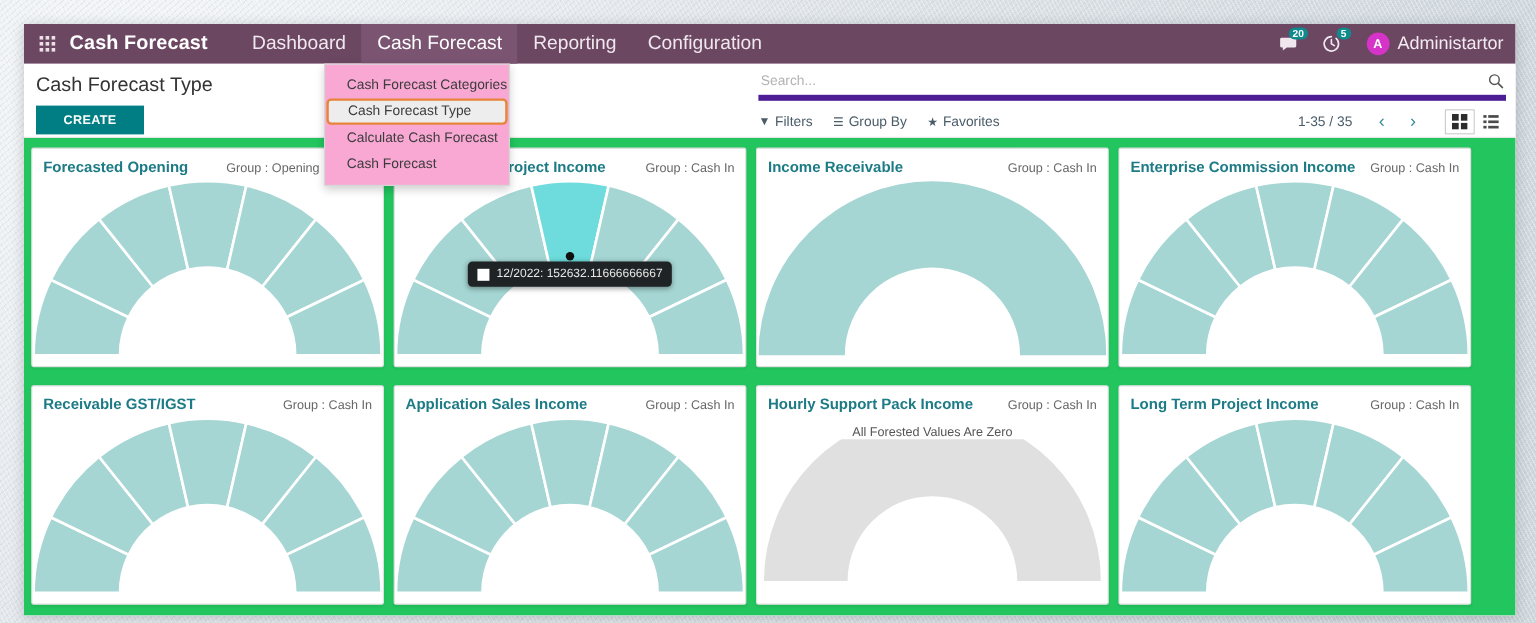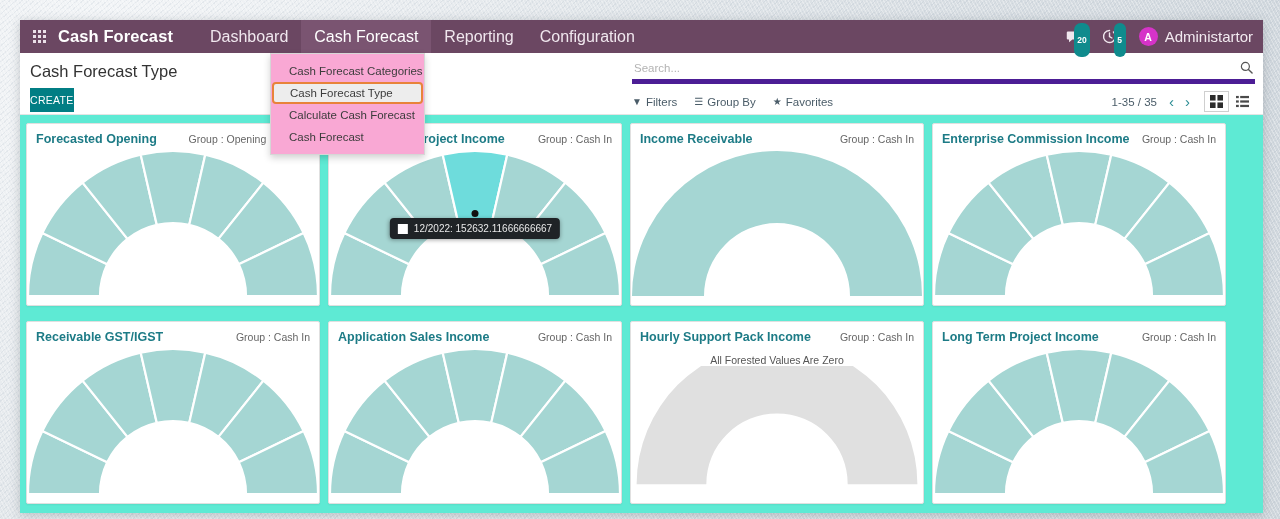--- a/index.html
+++ b/index.html
@@ -58,21 +58,21 @@
   }
   .sysicon {
     position: relative; display: flex; align-items: center; justify-content: center;
     width: 34px; height: 33px; cursor: pointer;
   }
   .sysicon svg { display: block; }
   .badge {
     position: absolute; top: 3px; right: 1px;
     background: #0f8b8d; color: #fff;
     font-size: 8.5px; line-height: 10px;
-    border-radius: 7px; padding: 12px 3px; min-width: 12px; text-align: center;
+    border-radius: 7px; padding: 0 3px; min-width: 12px; text-align: center;
     font-weight: bold;
   }
   .badge.bg-teal2 { background: #0f8b8d; }
   .user-box { display: flex; align-items: center; gap: 7px; padding-left: 10px; cursor: pointer; }
   .avatar {
     width: 19px; height: 19px; border-radius: 50%;
     background: #d633c8; color: #fff; font-size: 10.5px;
     display: flex; align-items: center; justify-content: center; font-weight: bold;
   }
   .user-name { font-size: 15px; color: #f2eaf0; white-space: nowrap; }
@@ -98,22 +98,22 @@
   .control-panel {
     display: flex; align-items: flex-start;
     padding: 0; background: #fff;
     border-bottom: 1px solid #e4e4e4;
     height: 62px; position: relative; z-index: 10;
   }
   .cp-left { width: 612px; padding: 9px 0 0 10px; }
   .page-title { font-size: 16.5px; color: #333; font-weight: normal; margin-bottom: 7px; }
   .create-btn {
     background: #017E84; color: #fff; border: none;
-    font-size: 10.5px; font-weight: normal; letter-spacing: .3px;
-    padding: 6px 0; cursor: pointer; font-family: inherit;
+    font-size: 10.5px; font-weight: bold; letter-spacing: .3px;
+    padding: 6px 23px; cursor: pointer; font-family: inherit;
   }
   .cp-right { flex: 1; padding-top: 6px; padding-right: 8px; }
   .search-row {
     display: flex; align-items: flex-end;
     border-bottom: 5px solid #4c1d95; padding: 2px 2px 5px 2px;
   }
   .search-input {
     flex: 1; border: none; outline: none;
     font-size: 11.5px; color: #444; font-family: inherit;
     background: transparent;
@@ -121,36 +121,36 @@
   .search-input::placeholder { color: #b3b3b3; }
   .search-icon-btn { cursor: pointer; color: #5a5a5a; display: flex; }
   .filter-row {
     display: flex; align-items: center; padding-top: 7px; font-size: 11.5px;
   }
   .fl-btn {
     color: #4a5c68; margin-right: 17px; cursor: pointer;
     display: flex; align-items: center; gap: 4px; white-space: nowrap;
   }
   .fl-ico { font-size: 10px; color: #4a5c68; }
-  .pager { margin-left: auto; display: flex; align-items: center; gap: 1px; }
+  .pager { margin-left: auto; display: flex; align-items: center; gap: 11px; }
   .pager-count { font-size: 11.5px; color: #4a5c68; margin-right: 6px; white-space: nowrap; }
   .pg-arrow {
     color: #2a8c93; font-size: 15px; padding: 0 5px; cursor: pointer;
     line-height: 1;
   }
   .view-switch { display: flex; align-items: center; margin-left: 8px; gap: 1px; }
   .vbtn {
     width: 25px; height: 21px; display: flex; align-items: center; justify-content: center;
     cursor: pointer; border: 1px solid transparent;
   }
   .vbtn.active { border: 1px solid #cfcfcf; background: #fff; }
 
   
   .kanban {
-    padding: 8px 6px 0 6px; background: #5eead4;
+    padding: 8px 6px 0 6px; background: #22c55e;
     display: flex; flex-wrap: wrap; gap: 6px 8px;
     height: 398px; overflow: hidden;
   }
   .card {
     width: 294px; height: 183px;
     background: #fff; border: 1px solid #e0e0e0;
     border-radius: 2px; box-shadow: 0 1px 2px rgba(0,0,0,.06);
     position: relative; overflow: hidden;
     cursor: pointer;
   }

